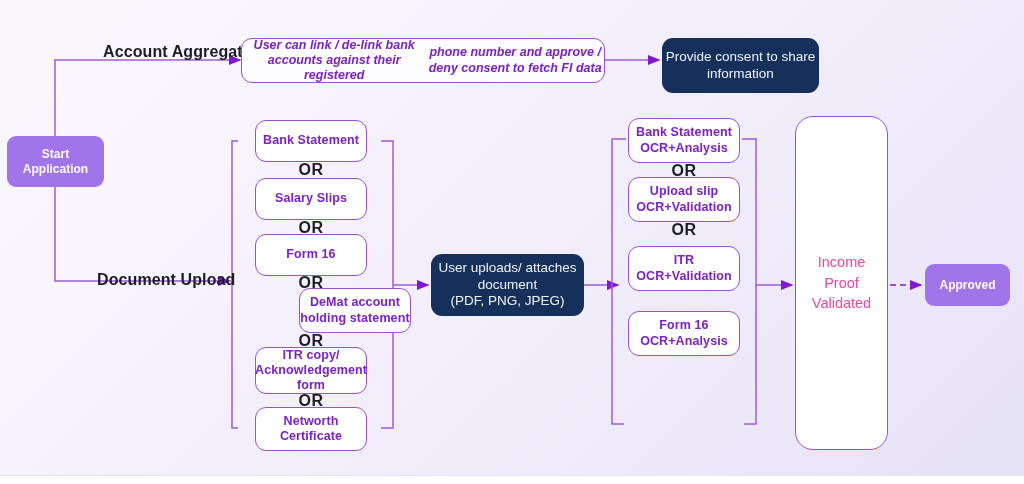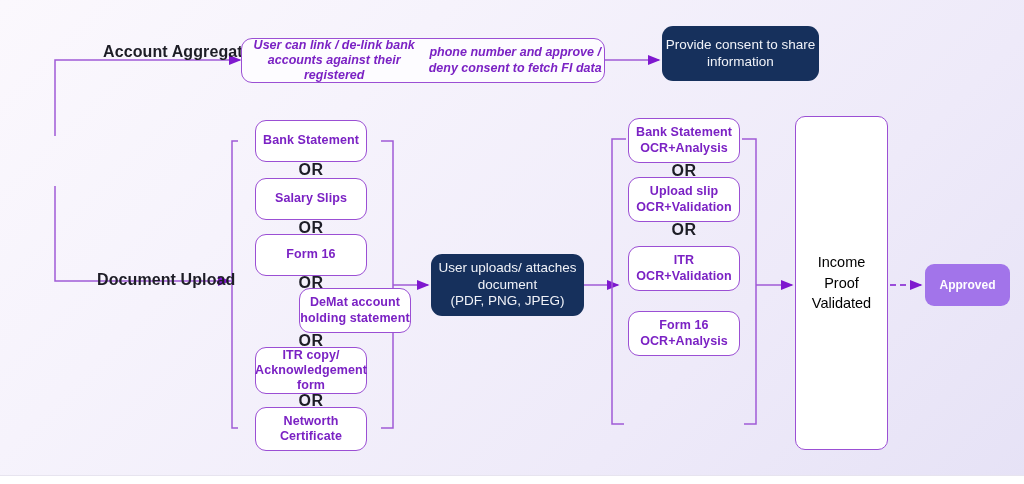--- a/index.html
+++ b/index.html
@@ -73,22 +73,22 @@
     border: 1.3px solid #9b4fd4;
     border-radius: 11px;
     color: #7b22c4;
     font-weight: bold;
     font-style: italic;
     font-size: 12.5px;
   }
   .node-tall {
     background: #ffffff;
     border: 1.3px solid #9b4fd4;
-    border-radius: 10px;
-    color: #000000;
+    border-radius: 18px;
+    color: #ec4899;
     font-weight: normal;
     font-size: 14.5px;
     line-height: 1.42;
   }
   .or-label {
     position: absolute;
     font-size: 16px;
     font-weight: bold;
     color: #1d1d26;
     letter-spacing: 0.4px;
@@ -139,27 +139,31 @@
       <path d="M742,139 L756,139 L756,424 L744,424"></path>
       <path d="M756,285 L792,285" marker-end="url(#ah)"></path>
     </g>
 
     <path d="M890,285 L921,285" fill="none" stroke="#7f18cf" stroke-width="1.5" stroke-dasharray="6 4" marker-end="url(#ah)"></path>
   </svg>
 
   <div class="edge-label" style="left:103px; top:43px;">Account Aggregator</div>
   <div class="edge-label" style="left:97px; top:271px;">Document Upload</div>
 
+  <div class="node node-purple" style="left:7px; top:136px; width:97px; height:51px; flex-direction:column;">
+    <span>Start</span>
+    <span>Application</span>
+  </div>
 
   <div class="node node-italic" style="left:241px; top:38px; width:364px; height:45px; flex-direction:row;">
     <span>User can link / de-link bank accounts against their registered</span>
     <span>phone number and approve / deny consent to fetch FI data</span>
   </div>
 
-  <div class="node node-navy" style="left:662px; top:26px; width:157px; height:55px; flex-direction:column;">
+  <div class="node node-navy" style="left:662px; top:38px; width:157px; height:55px; flex-direction:column;">
     <span>Provide consent to share</span>
     <span>information</span>
   </div>
 
   <div class="node node-white" style="left:255px; top:120px; width:112px; height:42px; flex-direction:column;">
     <span>Bank Statement</span>
   </div>
   <div class="or-label" style="left:255px; top:162px; width:112px; height:16px;">OR</div>
 
   <div class="node node-white" style="left:255px; top:178px; width:112px; height:42px; flex-direction:column;">

